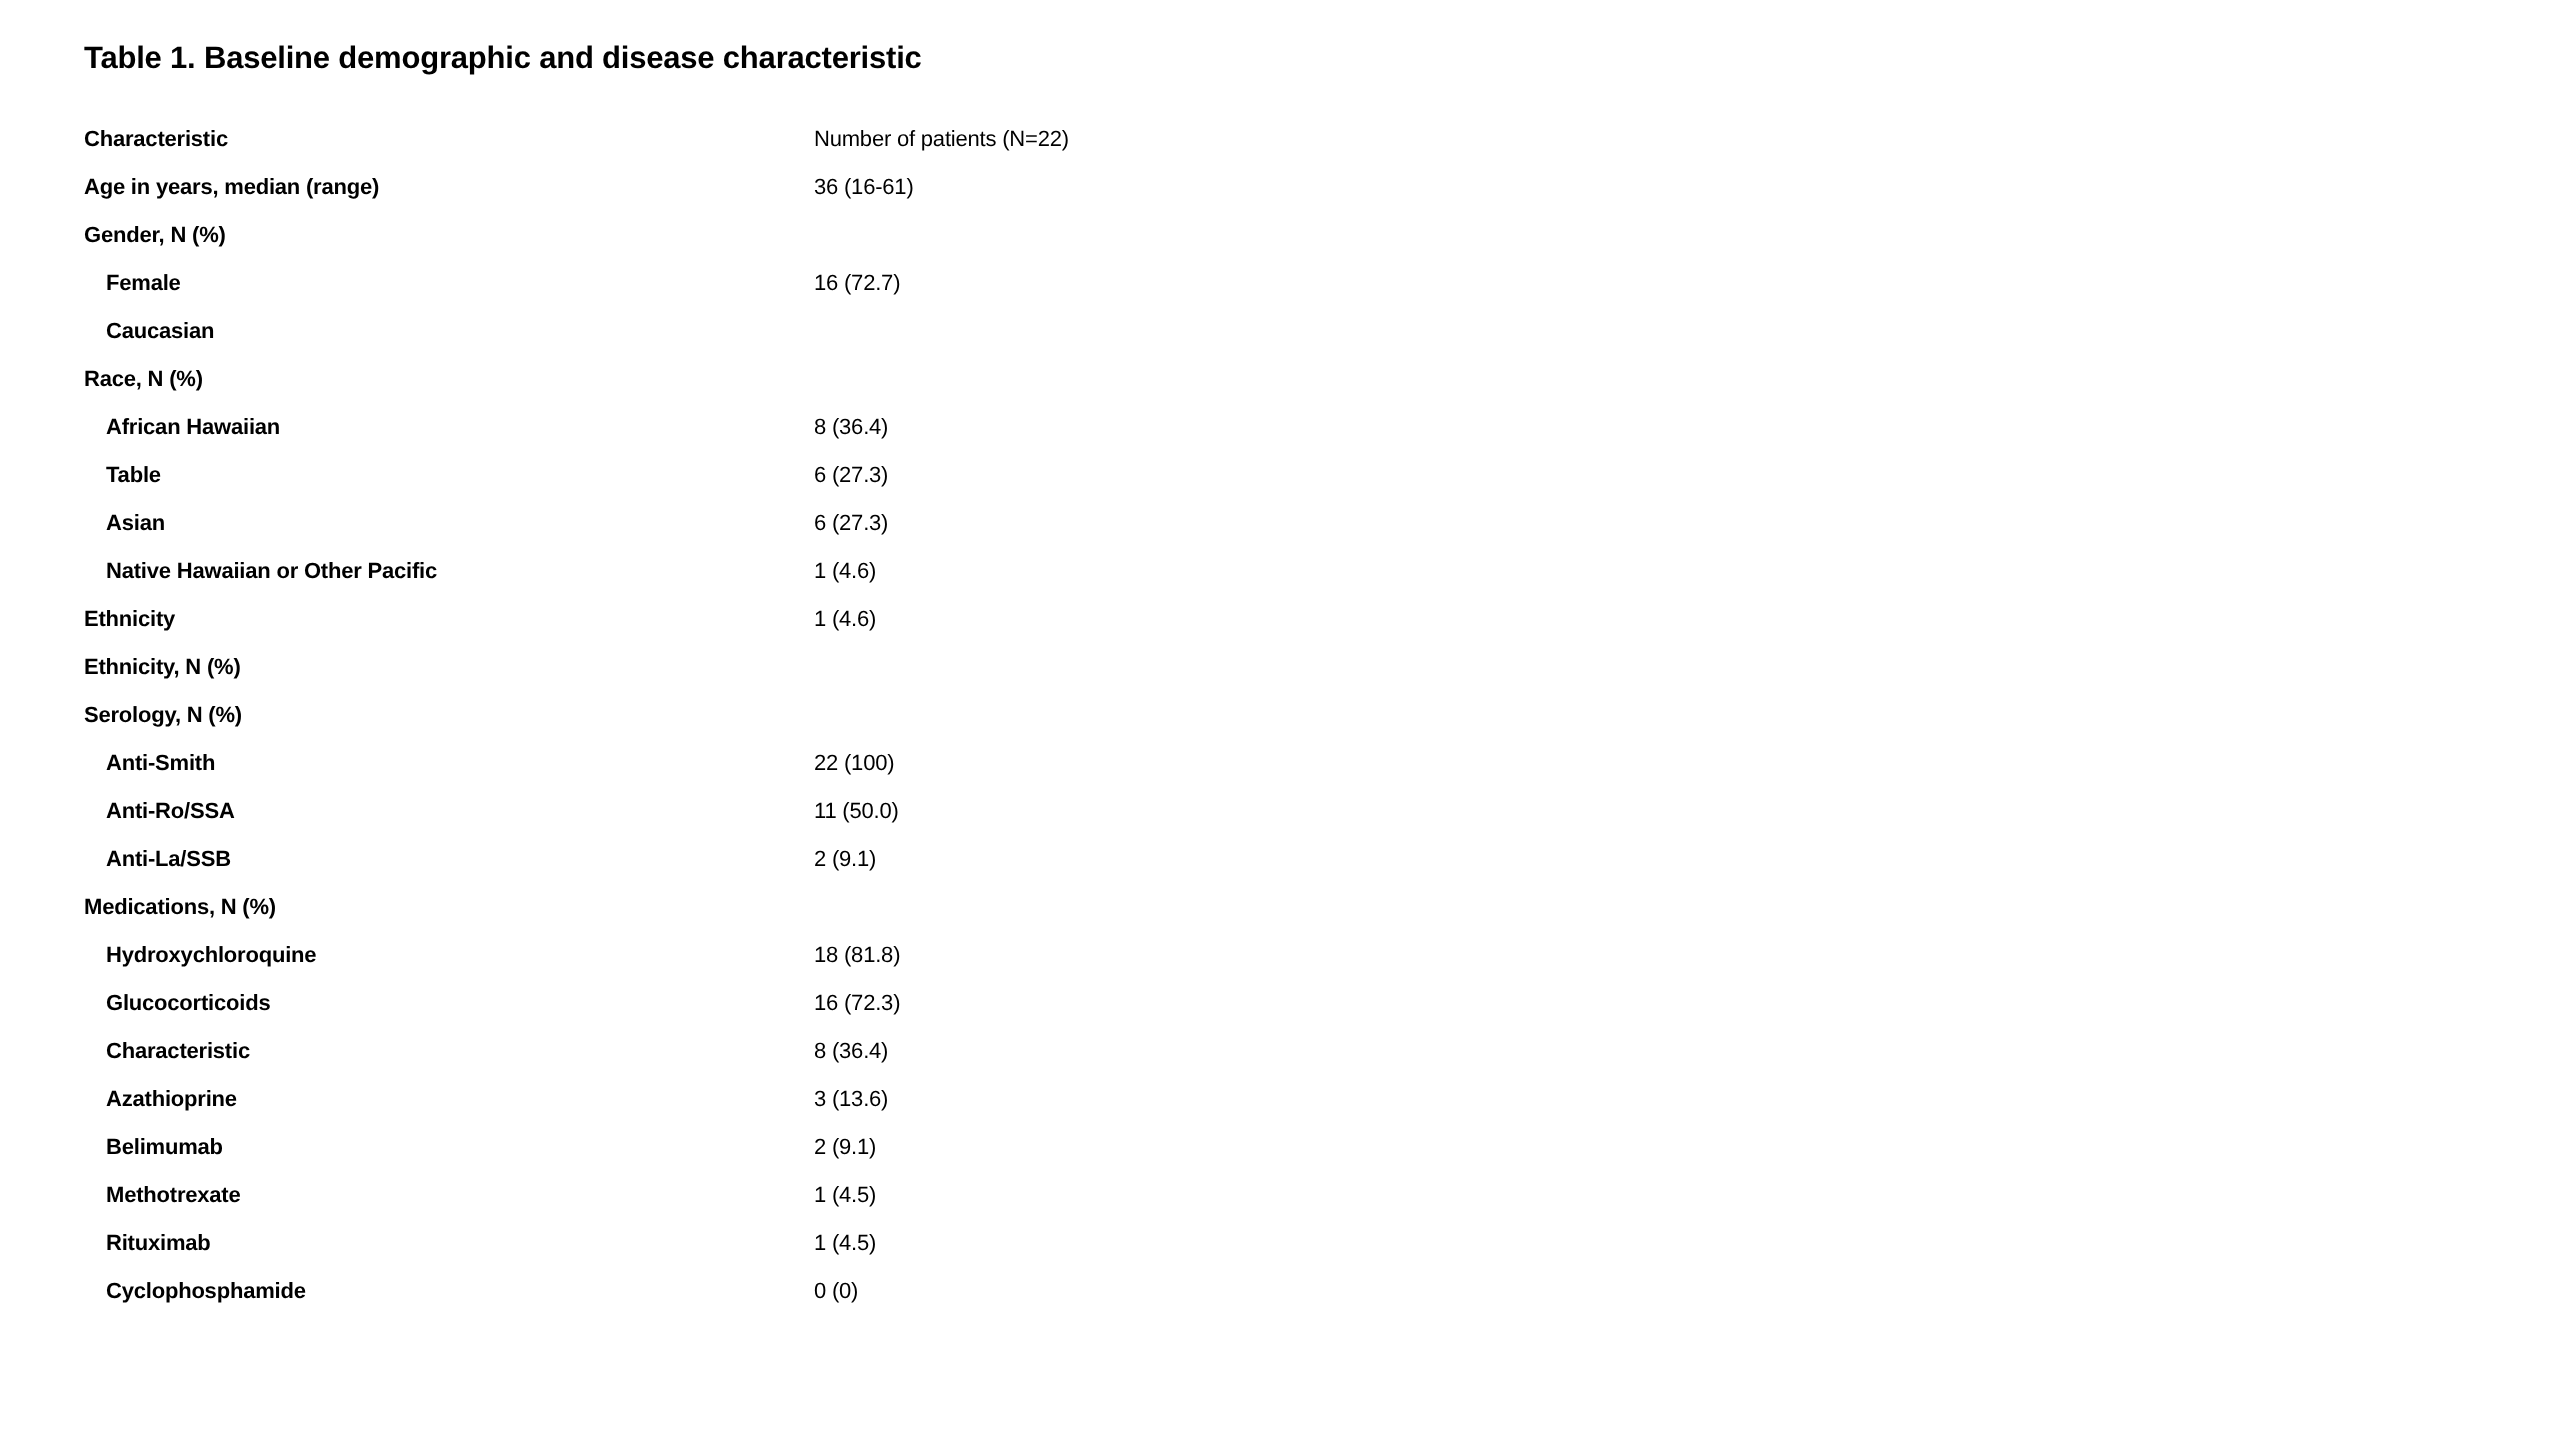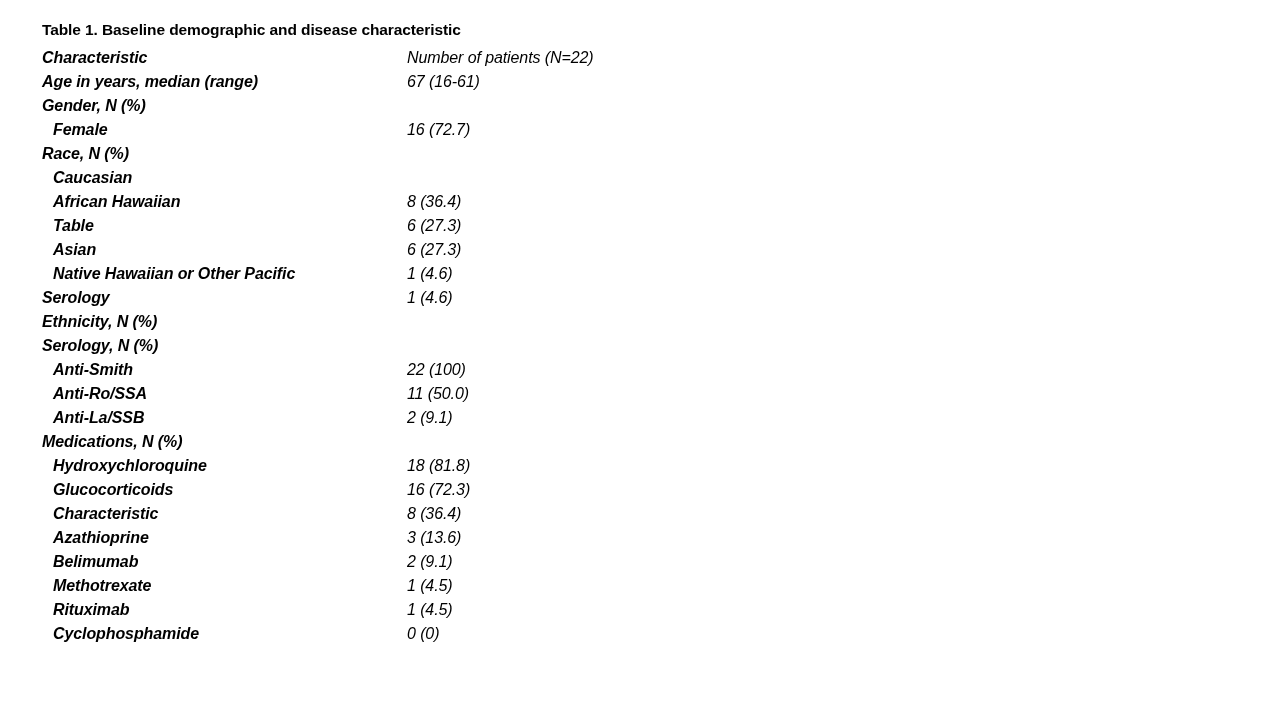--- a/index.html
+++ b/index.html
@@ -18,35 +18,34 @@
     position: relative;
     width: 1280px;
     height: 720px;
     padding: 18px 0 0 42px;
     box-sizing: border-box;
   }
   .table-title {
     font-size: 15.5px;
     font-weight: bold;
     line-height: 24px;
-    margin-bottom: 4px;
+    margin-bottom: 16px;
     letter-spacing: -0.1px;
   }
   table.demo-table {
     border-collapse: collapse;
     table-layout: fixed;
     width: 1150px;
   }
   table.demo-table td {
     padding: 0;
     vertical-align: top;
     line-height: 24px;
-    font-size: 16px;
+    font-size: 11px;
     letter-spacing: -0.1px;
-    font-style: italic;
   }
   td.col-label {
     width: 365px;
     font-weight: bold;
     white-space: nowrap;
   }
   td.col-value {
     width: 785px;
     font-weight: normal;
   }
@@ -74,56 +73,56 @@
         <td class="col-label hdr-label">Characteristic</td>
         <td class="col-value hdr-value"> Number of patients (N=22)</td>
       </tr>
     </tbody>
   </table>
 
   <table class="demo-table">
     <tbody id="rows-body">
         <tr>
           <td class="col-label">Age in years, median (range)</td>
-          <td class="col-value">67 (16-61)</td>
+          <td class="col-value">36 (16-61)</td>
         </tr>
         <tr>
           <td class="col-label">Gender, N (%)</td>
           <td class="col-value"></td>
         </tr>
         <tr>
           <td class="col-label indent-1">Female</td>
           <td class="col-value">16 (72.7)</td>
         </tr>
         <tr>
-          <td class="col-label">Race, N (%)</td>
+          <td class="col-label indent-1">Caucasian</td>
           <td class="col-value"></td>
         </tr>
         <tr>
-          <td class="col-label indent-1">Caucasian</td>
+          <td class="col-label">Race, N (%)</td>
           <td class="col-value"></td>
         </tr>
         <tr>
           <td class="col-label indent-1">African Hawaiian</td>
           <td class="col-value">8 (36.4)</td>
         </tr>
         <tr>
           <td class="col-label indent-1">Table</td>
           <td class="col-value">6 (27.3)</td>
         </tr>
         <tr>
           <td class="col-label indent-1">Asian</td>
           <td class="col-value">6 (27.3)</td>
         </tr>
         <tr>
           <td class="col-label indent-1">Native Hawaiian or Other Pacific</td>
           <td class="col-value">1 (4.6)</td>
         </tr>
         <tr>
-          <td class="col-label">Serology</td>
+          <td class="col-label">Ethnicity</td>
           <td class="col-value">1 (4.6)</td>
         </tr>
         <tr>
           <td class="col-label">Ethnicity, N (%)</td>
           <td class="col-value"></td>
         </tr>
         <tr>
           <td class="col-label">Serology, N (%)</td>
           <td class="col-value"></td>
         </tr>

